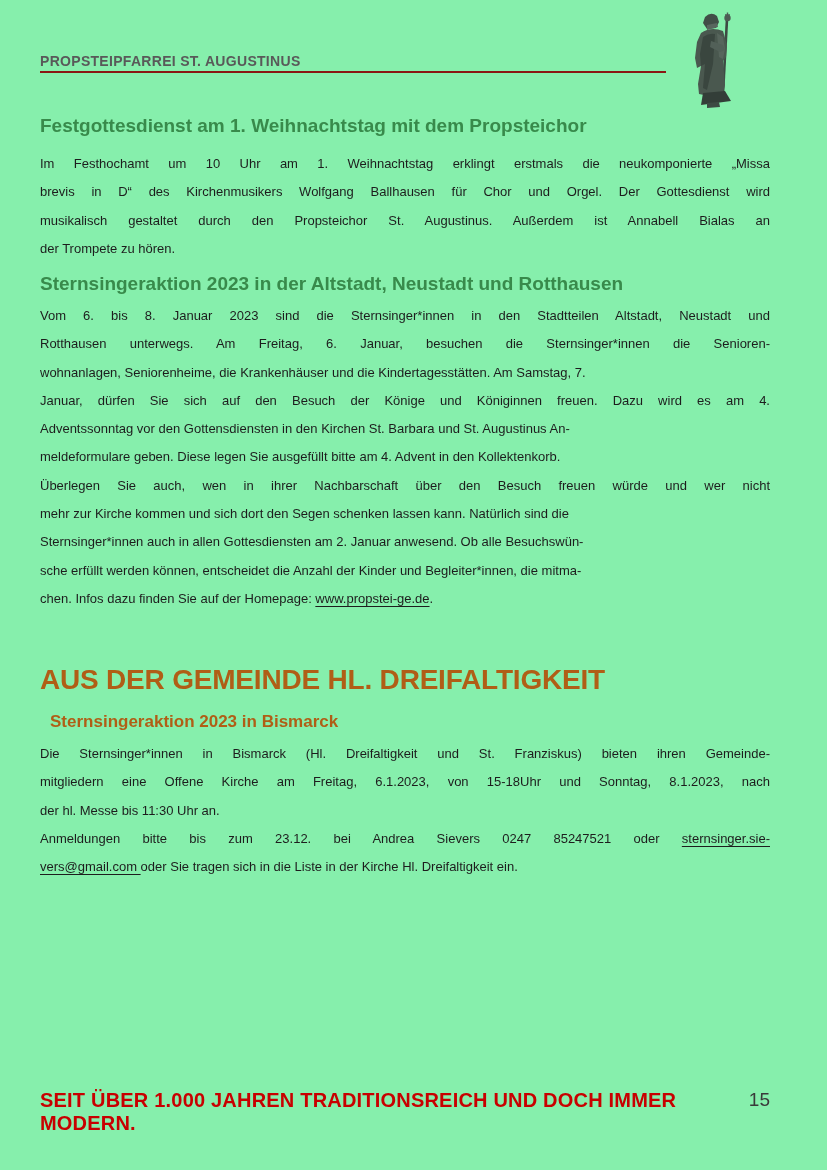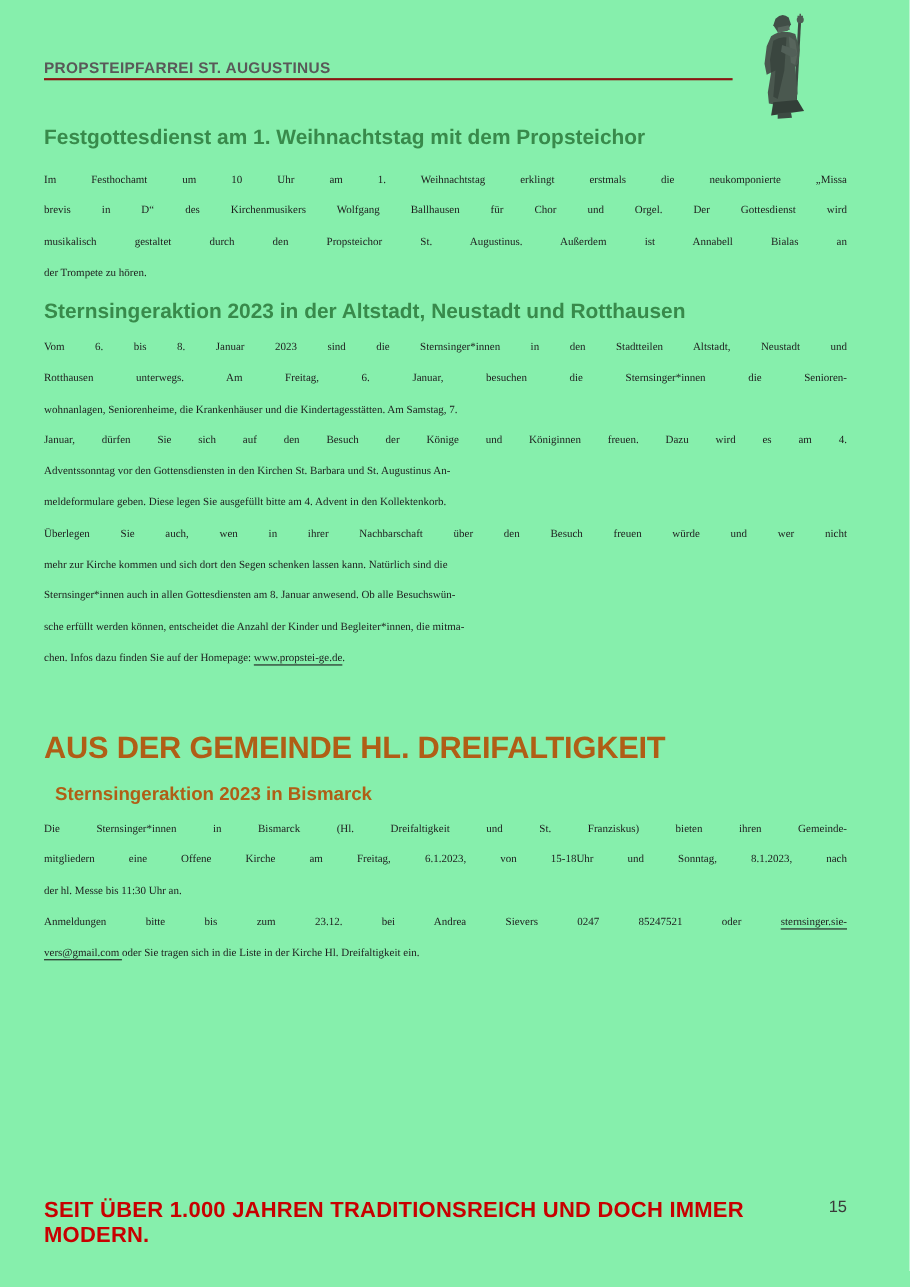--- a/index.html
+++ b/index.html
@@ -24,32 +24,32 @@
   .h-orange-big {
     position:absolute; left:40px; font-size:28px; font-weight:bold;
     letter-spacing:-0.2px; color:var(--heading-orange); line-height:26px;
   }
   .h-orange {
     position:absolute; left:50px; font-size:17px; font-weight:bold;
     color:var(--heading-orange); line-height:22px;
   }
   .para {
     position:absolute; left:40px; width:730px;
-    font-size:10px; line-height:28.3px; color:var(--body-text);font-family:Liberation Serif, serif;
+    font-size:13px; line-height:28.3px; color:var(--body-text);
   }
   .line { min-height:28.3px; }
   .line.just { text-align:justify; text-align-last:justify; }
   .link { text-decoration:underline; text-underline-offset:3px; }
   .footer { position:absolute; left:40px; top:1089px; width:730px; }
   .motto {
     text-align:left; font-size:20px; font-weight:bold; letter-spacing:0.2px;
     color:var(--footer-red);
   }
   .pagenum {
-    position:absolute; right:0; top:0; font-size:15px; color:var(--page-number);
+    position:absolute; right:0; top:0; font-size:19px; color:var(--page-number);
   }
 </style>
 </head>
 <body>
 
 <div class="page">
 
   <div class="header-title">PROPSTEIPFARREI ST. AUGUSTINUS</div>
   <div class="header-rule"></div>
 
@@ -82,21 +82,21 @@
 
   <div class="para" style="top:302px">
       <div class="line just"><span>Vom 6. bis 8. Januar 2023 sind die Sternsinger*innen in den Stadtteilen Altstadt, Neustadt und</span></div>
       <div class="line just"><span>Rotthausen unterwegs. Am Freitag, 6. Januar, besuchen die Sternsinger*innen die Senioren-</span></div>
       <div class="line"><span>wohnanlagen, Seniorenheime, die Krankenhäuser und die Kindertagesstätten. Am Samstag, 7.</span></div>
       <div class="line just"><span>Januar, dürfen Sie sich auf den Besuch der Könige und Königinnen freuen. Dazu wird es am 4.</span></div>
       <div class="line"><span>Adventssonntag vor den Gottensdiensten in den Kirchen St. Barbara und St. Augustinus An-</span></div>
       <div class="line"><span>meldeformulare geben. Diese legen Sie ausgefüllt bitte am 4. Advent in den Kollektenkorb.</span></div>
       <div class="line just"><span>Überlegen Sie auch, wen in ihrer Nachbarschaft über den Besuch freuen würde und wer nicht</span></div>
       <div class="line"><span>mehr zur Kirche kommen und sich dort den Segen schenken lassen kann. Natürlich sind die</span></div>
-      <div class="line"><span>Sternsinger*innen auch in allen Gottesdiensten am 8. Januar anwesend. Ob alle Besuchswün-</span></div>
+      <div class="line"><span>Sternsinger*innen auch in allen Gottesdiensten am 2. Januar anwesend. Ob alle Besuchswün-</span></div>
       <div class="line"><span>sche erfüllt werden können, entscheidet die Anzahl der Kinder und Begleiter*innen, die mitma-</span></div>
       <div class="line"><span>chen. Infos dazu finden Sie auf der Homepage: </span><span class="link">www.propstei-ge.de</span><span>.</span></div>
     </div>
 
   <div class="h-orange-big" style="top:667px">AUS DER GEMEINDE HL. DREIFALTIGKEIT</div>
 
   <div class="h-orange" style="top:711px">Sternsingeraktion 2023 in Bismarck</div>
 
   <div class="para" style="top:740px">
       <div class="line just"><span>Die Sternsinger*innen in Bismarck (Hl. Dreifaltigkeit und St. Franziskus) bieten ihren Gemeinde-</span></div>

